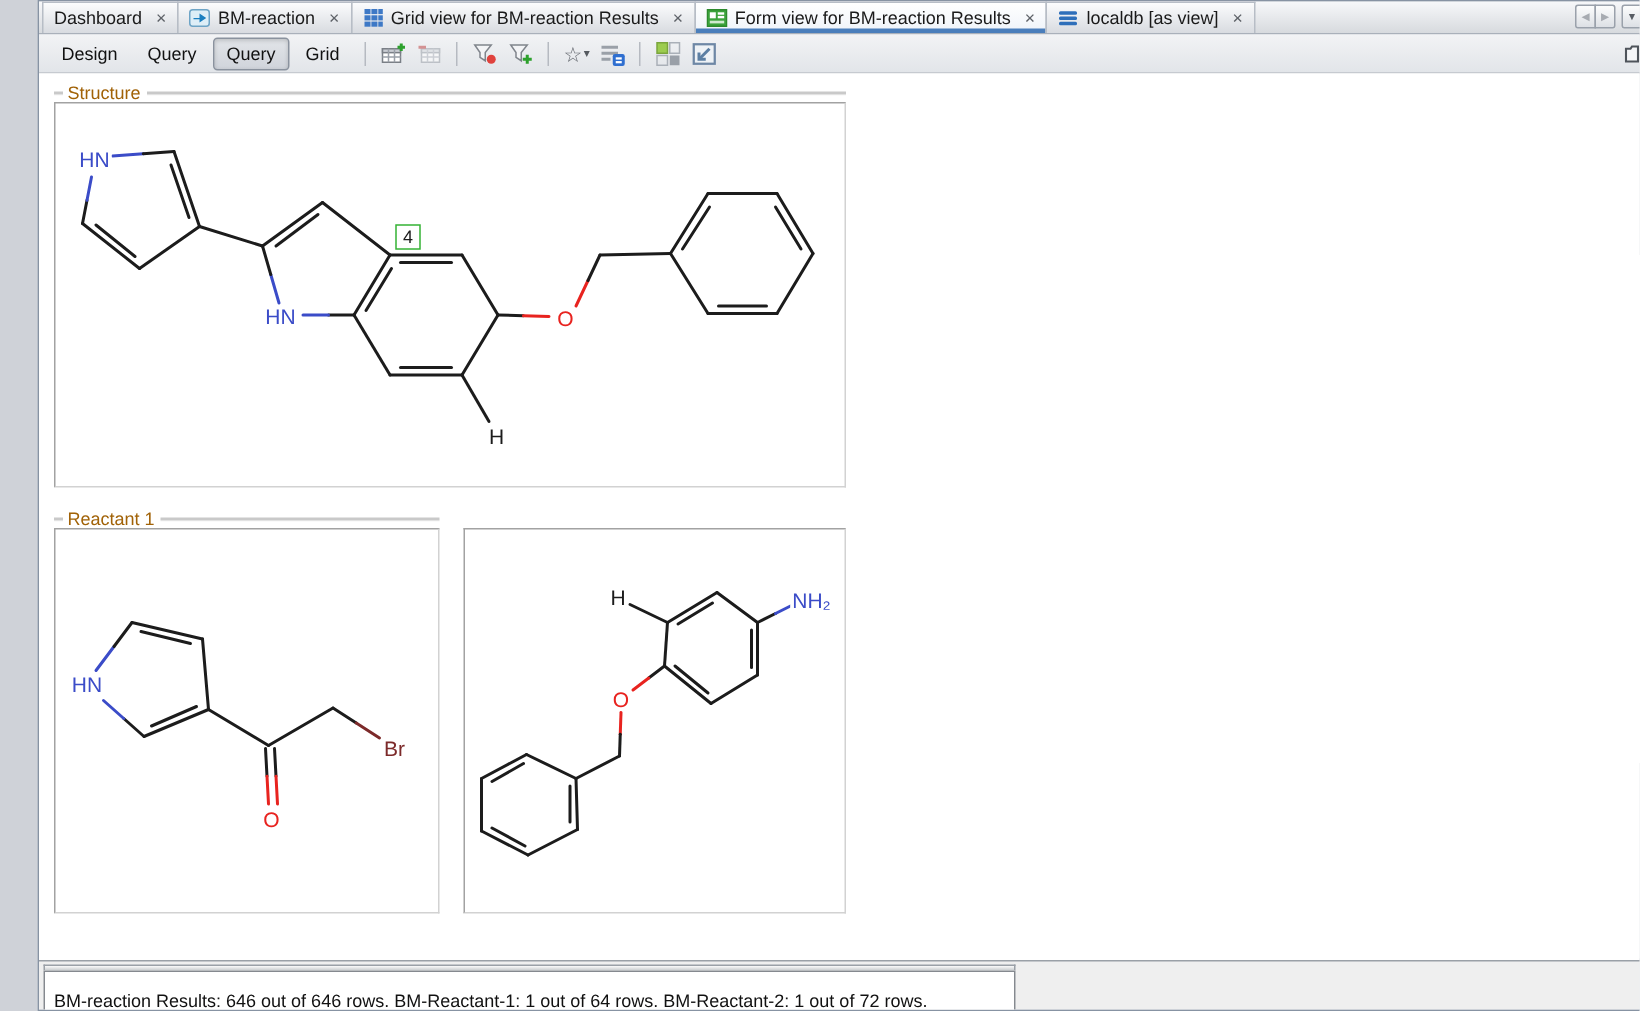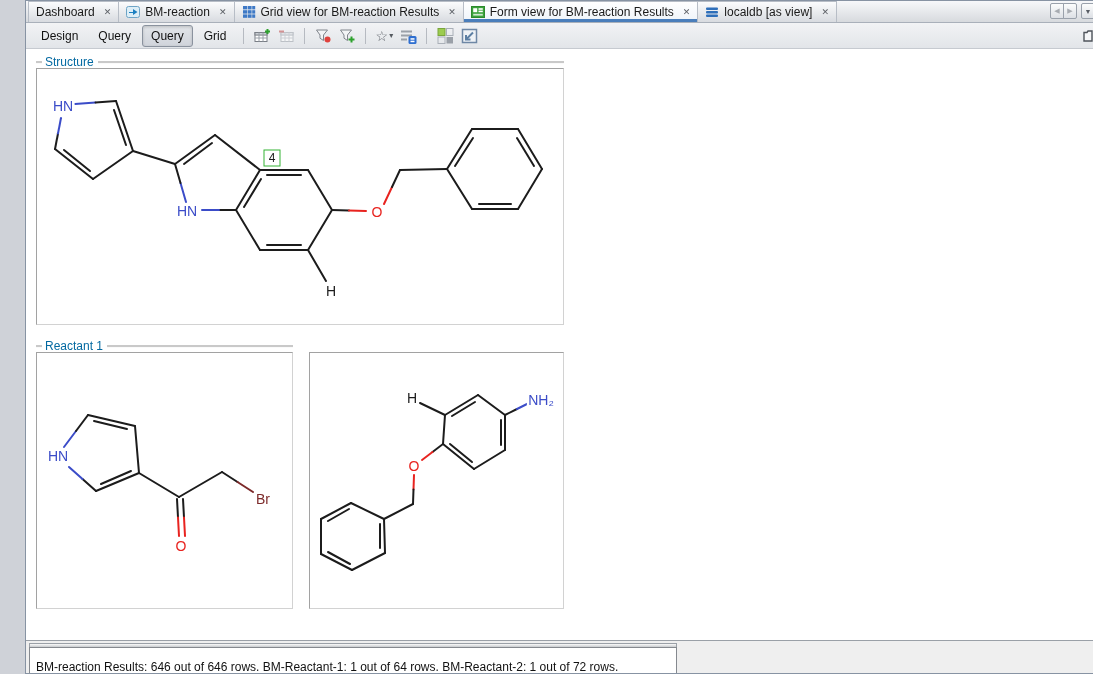--- a/index.html
+++ b/index.html
@@ -37,21 +37,21 @@
                  box-shadow:inset 0 1px 3px rgba(0,0,0,.18); }
   .tsep { width:1px; height:16px; background:#b6bac1; margin:0 6px; }
   .ticon { width:24px; height:20px; display:flex; align-items:center; justify-content:center; }
   .star { font-size:14px; color:#62666d; line-height:1; }
   .caret { font-size:8px; color:#555a60; margin-left:1px; }
   .tb-right { margin-left:auto; margin-right:6px; }
 
   
   .main { position:absolute; top:48px; left:0; right:0; bottom:34px; background:#fff; }
   .group { position:absolute; }
-  .group-head { display:flex; align-items:center; height:13px; font-size:12px; color:#0369a1; }
+  .group-head { display:flex; align-items:center; height:13px; font-size:12px; color:#a16207; }
   .etch { height:2px; background:#c9c9c9; box-shadow:0 1px 0 #fafafa; }
   .etch.lead { width:6px; }
   .etch.tail { flex:1; }
   .group-head .glabel { padding:0 4px 0 3px; white-space:nowrap; }
   .group-canvas { position:absolute; top:13px; left:0; right:0; bottom:0; background:#fff;
                   border:1px solid #a2a2a2; border-right-color:#d2d2d2; border-bottom-color:#d2d2d2; }
   .group-canvas svg { width:100%; height:100%; display:block; }
   #g-structure { left:10px; top:6px;  width:528px; height:270px; }
   #g-r1        { left:10px; top:290px; width:257px; height:270px; }
   #g-r2        { left:283px; top:290px; width:255px; height:270px; }

